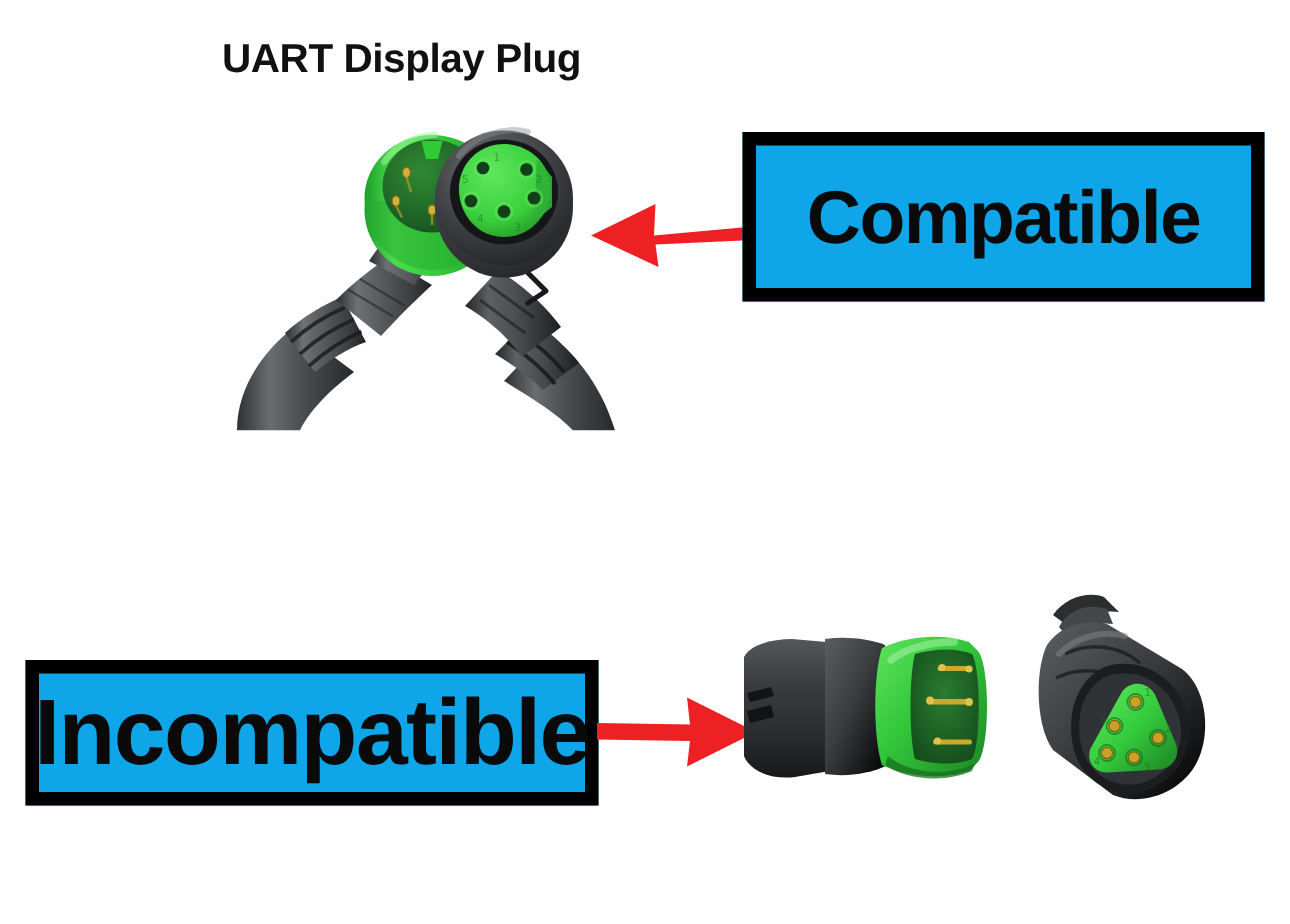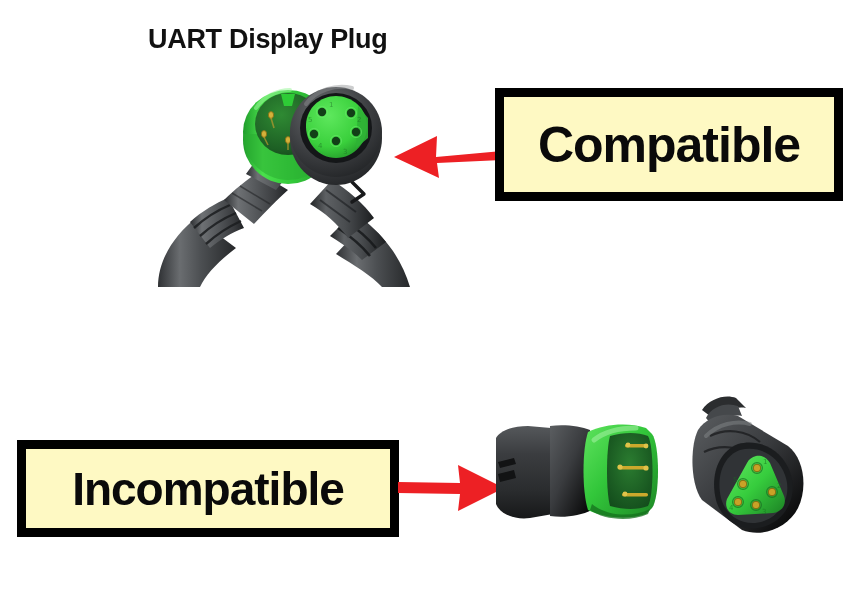--- a/index.html
+++ b/index.html
@@ -27,39 +27,39 @@
     letter-spacing: -0.3px;
     color: #111111;
     white-space: nowrap;
   }
   #uart-caption { left: 148px; top: 24px; }
   #canbus-caption { left: 511px; top: 549px; }
 
   
   .callout-box {
     position: absolute;
-    background: #fef9c3;
+    background: #0ea5e9;
     border: 9px solid #000000;
     display: flex;
     align-items: center;
     justify-content: center;
     box-sizing: border-box;
   }
   .callout-label {
     font-family: "Liberation Sans", sans-serif;
     font-weight: bold;
     font-size: 50px;
     line-height: 1;
     letter-spacing: -1px;
     color: #0a0a0a;
     white-space: nowrap;
   }
   #compatible-box { left: 495px; top: 88px; width: 348px; height: 113px; }
   #incompatible-box { left: 17px; top: 440px; width: 382px; height: 97px; }
-  #incompatible-box .callout-label { font-size: 46px; }
+  #incompatible-box .callout-label { font-size: 62px; }
 
   
   .arrow { position: absolute; }
   #arrow-compatible { left: 392px; top: 126px; width: 110px; height: 58px; }
   #arrow-incompatible { left: 398px; top: 462px; width: 108px; height: 52px; }
 
   
   .photo-stage { position: absolute; }
   #uart-photo { left: 140px; top: 62px; width: 270px; height: 225px; }
   #canbus-photo { left: 470px; top: 392px; width: 370px; height: 155px; }

